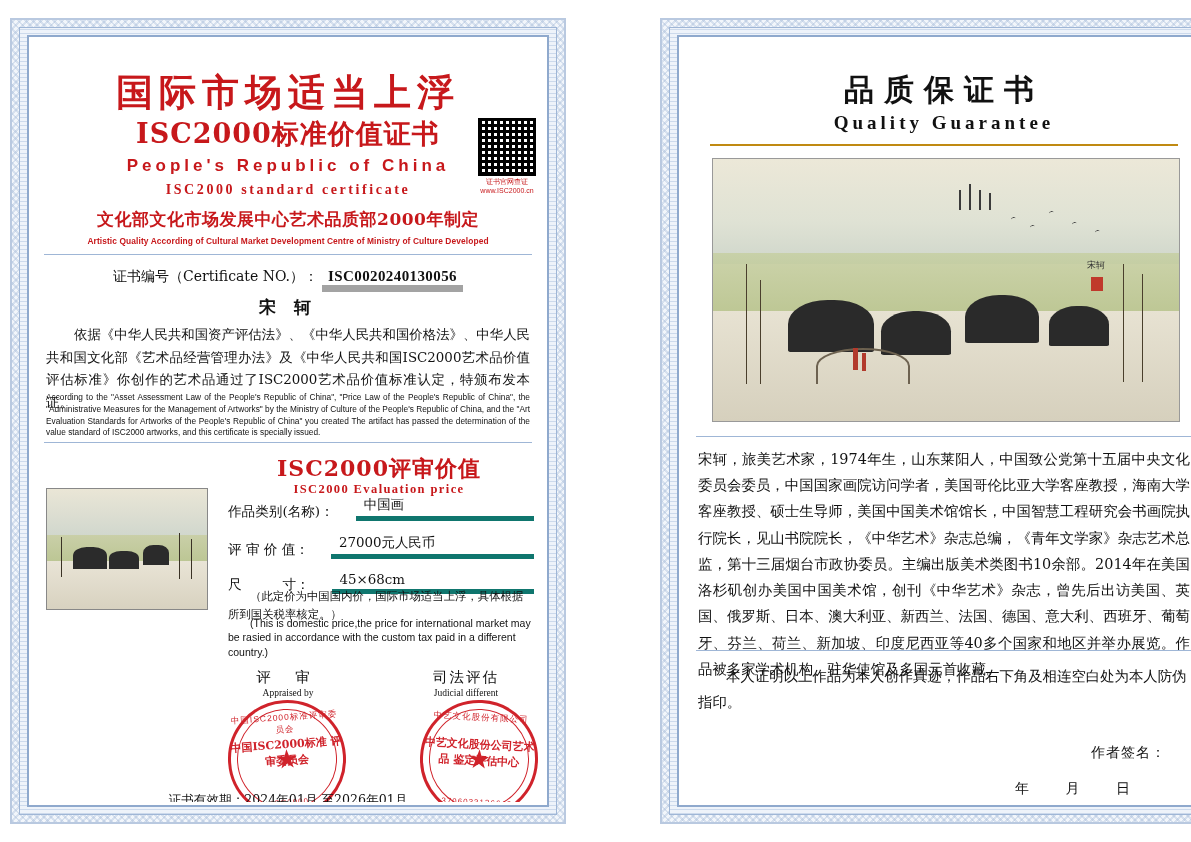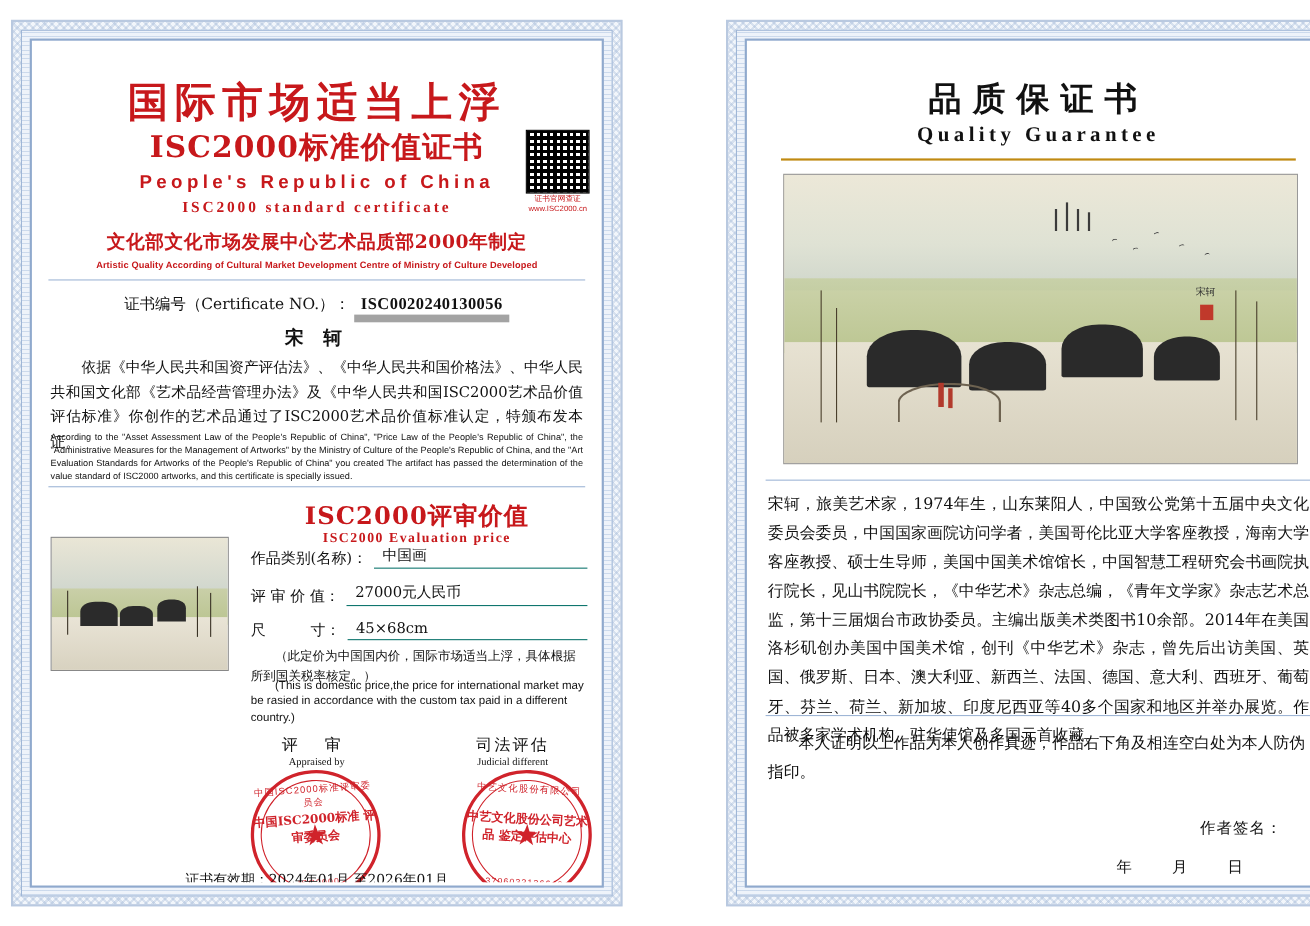--- a/index.html
+++ b/index.html
@@ -68,23 +68,23 @@
   .thumb{position:absolute;left:14px;top:448px;width:160px;height:120px;border:1px solid #888;overflow:hidden;}
   .thumb .sky{position:absolute;left:0;top:0;right:0;height:42%;
      background:linear-gradient(#eae6d6,#cfd6cd);}
   .thumb .mid{position:absolute;left:0;top:38%;right:0;height:28%;
      background:linear-gradient(#c9cfa8,#b9c48f);}
   .thumb .low{position:absolute;left:0;top:60%;right:0;bottom:0;background:linear-gradient(#e9e4d6,#d8d2c0);}
   .thumb .roof{position:absolute;background:#2b2b2b;border-radius:40% 40% 0 0;}
   .thumb .tree{position:absolute;width:1px;background:#3a3225;}
 
   .fields{position:absolute;left:196px;top:456px;right:10px;}
-  .f-row{display:flex;align-items:flex-end;margin-bottom:13px;font-family:"DejaVu Serif",serif;font-size:13.6px;color:#111;}
+  .f-row{display:flex;align-items:flex-end;margin-bottom:13px;font-family:"DejaVu Serif",serif;font-size:13.6px;color:#111;gap:16px;}
   .f-lbl{white-space:nowrap;}
-  .f-val{flex:1;border-bottom:1px solid #0f766e;margin-left:6px;padding:0 0 2px 8px;
+  .f-val{flex:1;border-bottom:5px solid #0f766e;margin-left:6px;padding:0 0 2px 8px;
      font-family:"DejaVu Serif",serif;font-size:13.4px;}
   .note-cn{position:absolute;left:196px;right:10px;top:548px;font-family:"DejaVu Serif",serif;
      font-size:11.4px;line-height:1.55;color:#111;text-indent:22px;}
   .note-en{position:absolute;left:196px;right:10px;top:576px;font-family:"Liberation Sans",sans-serif;
      font-size:10.5px;line-height:1.38;color:#111;text-indent:22px;}
 
   .sign-l{position:absolute;left:196px;top:628px;width:120px;text-align:center;}
   .sign-r{position:absolute;left:364px;top:628px;width:140px;text-align:center;}
   .sign-cn{font-family:"DejaVu Serif",serif;font-size:14.5px;color:#111;letter-spacing:10px;}
   .sign-cn.nosp{letter-spacing:2px;}

